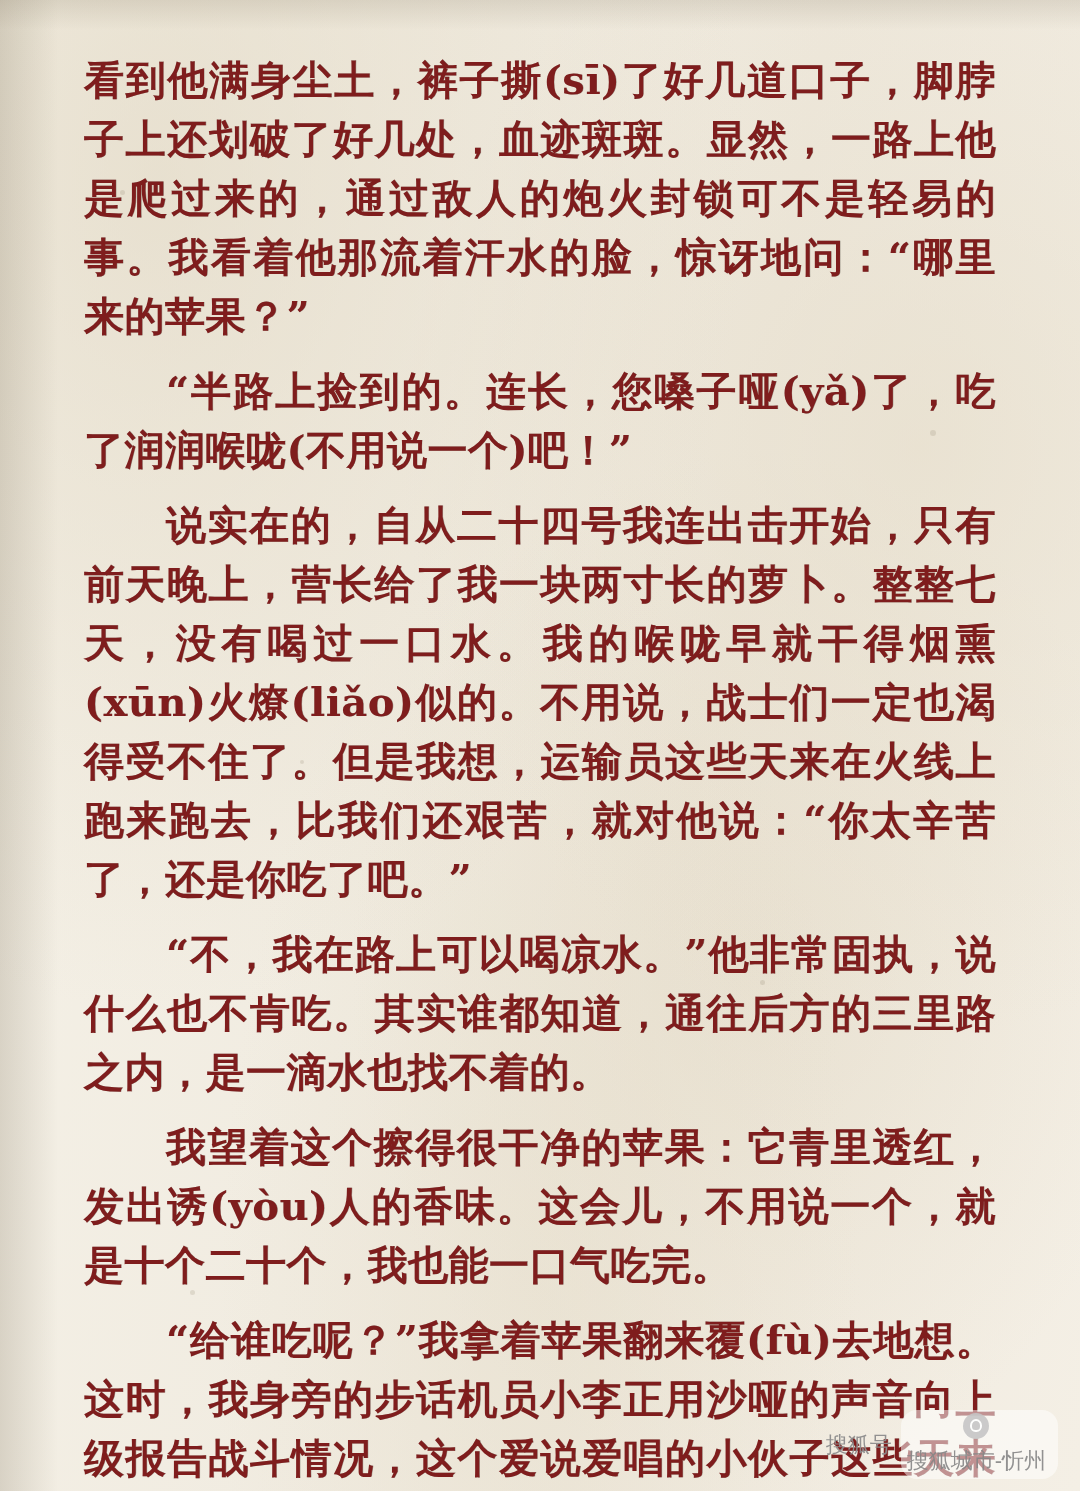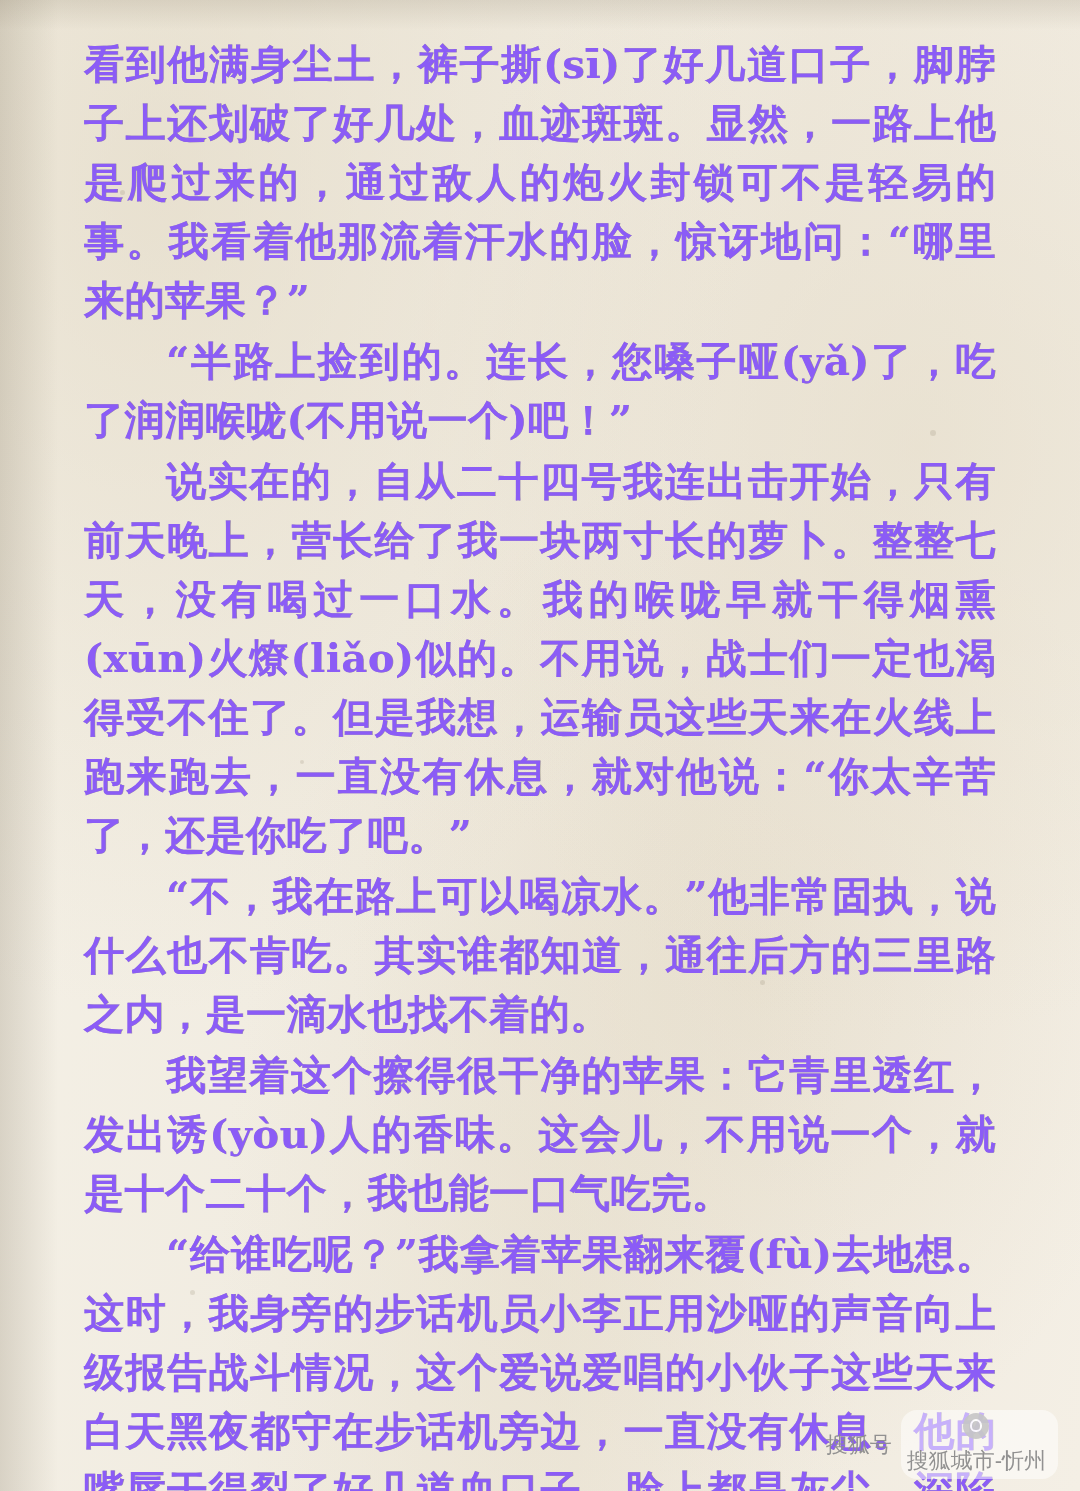--- a/index.html
+++ b/index.html
@@ -38,25 +38,25 @@
   }
   .text-column {
     position: absolute;
     left: 84px;
     top: 34px;
     width: 912px;
   }
   .para {
     font-size: 40px;
     line-height: 59px;
-    color: #8b5cf6;
+    color: #7f1d1d;
     letter-spacing: 0.5px;
     text-align: justify;
     text-justify: inter-character;
-    margin: 0 0 2px 0;
+    margin: 16px 0 2px 0;
     font-weight: 600;
     text-shadow: 0.4px 0.4px 0 rgba(20,18,12,0.35);
   }
   .para.indent {
     text-indent: 82px;
   }
   .footer {
     position: absolute;
     left: 0;
     bottom: 52px;
@@ -148,21 +148,21 @@
   <div class="speck" style="left:640px;top:120px;width:4px;height:4px;"></div>
   <div class="speck" style="left:930px;top:430px;width:6px;height:6px;"></div>
   <div class="speck" style="left:300px;top:760px;width:4px;height:4px;"></div>
   <div class="speck" style="left:760px;top:980px;width:5px;height:5px;"></div>
   <div class="speck" style="left:190px;top:1290px;width:5px;height:5px;"></div>
   <div class="speck" style="left:515px;top:1410px;width:4px;height:4px;"></div>
 
   <div class="text-column">
     <p class="para">看到他满身尘土，裤子撕(sī)了好几道口子，脚脖子上还划破了好几处，血迹斑斑。显然，一路上他是爬过来的，通过敌人的炮火封锁可不是轻易的事。我看着他那流着汗水的脸，惊讶地问：“哪里来的苹果？”</p>
     <p class="para indent">“半路上捡到的。连长，您嗓子哑(yǎ)了，吃了润润喉咙(不用说一个)吧！”</p>
-    <p class="para indent">说实在的，自从二十四号我连出击开始，只有前天晚上，营长给了我一块两寸长的萝卜。整整七天，没有喝过一口水。我的喉咙早就干得烟熏(xūn)火燎(liǎo)似的。不用说，战士们一定也渴得受不住了。但是我想，运输员这些天来在火线上跑来跑去，一直没有休息，就对他说：“你太辛苦了，还是你吃了吧。”</p>
+    <p class="para indent">说实在的，自从二十四号我连出击开始，只有前天晚上，营长给了我一块两寸长的萝卜。整整七天，没有喝过一口水。我的喉咙早就干得烟熏(xūn)火燎(liǎo)似的。不用说，战士们一定也渴得受不住了。但是我想，运输员这些天来在火线上跑来跑去，比我们还艰苦，就对他说：“你太辛苦了，还是你吃了吧。”</p>
     <p class="para indent">“不，我在路上可以喝凉水。”他非常固执，说什么也不肯吃。其实谁都知道，通往后方的三里路之内，是一滴水也找不着的。</p>
     <p class="para indent">我望着这个擦得很干净的苹果：它青里透红，发出诱(yòu)人的香味。这会儿，不用说一个，就是十个二十个，我也能一口气吃完。</p>
     <p class="para indent">“给谁吃呢？”我拿着苹果翻来覆(fù)去地想。这时，我身旁的步话机员小李正用沙哑的声音向上级报告战斗情况，这个爱说爱唱的小伙子这些天来白天黑夜都守在步话机旁边，一直没有休息。他的嘴唇干得裂了好几道血口子，脸上都是灰尘，深陷在黑色眼</p>
   </div>
 
 
   <div class="watermark">
     <span>搜狐号</span>
     <span class="wm-badge">
       <span class="wm-logo"></span>

